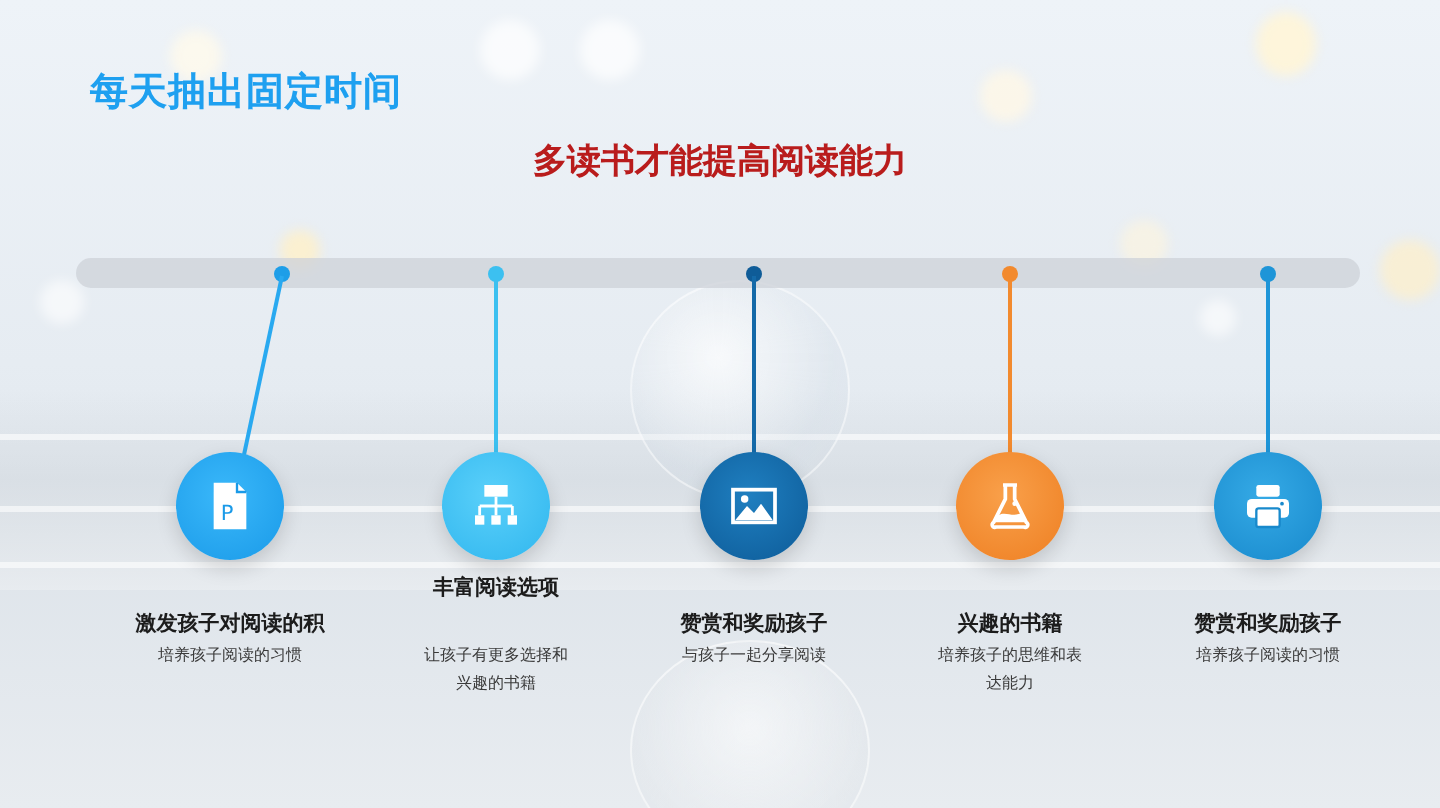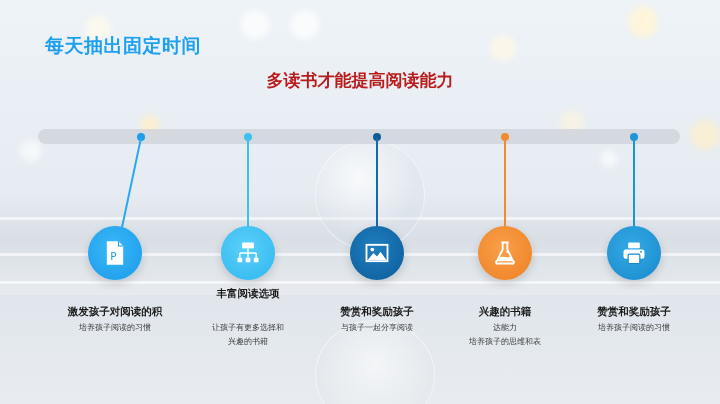--- a/index.html
+++ b/index.html
@@ -140,22 +140,22 @@
   <div class="stem" style="left:504px;top:138px;height:90px;background:#f28a2e"></div>
   <div class="circle" style="left:478px;top:226px;background:radial-gradient(circle at 45% 40%,#f9a04a,#ee7f22)">
     <svg viewBox="0 0 24 24">
       <path d="M9 3h6M10 3v6l-5 10a1 1 0 0 0 1 2h12a1 1 0 0 0 1-2l-5-10V3" fill="none" stroke="#fff" stroke-width="1.6"></path>
       <path d="M7 16c3-2 6 1 10-1l1.5 4H5.5z" fill="#fff"></path>
       <circle cx="14" cy="11" r="1" fill="#fff"></circle>
     </svg>
   </div>
   <div class="item-title" style="left:435px;top:305px">兴趣的书籍</div>
   <div class="item-desc" style="left:450px;top:321px">
-    <div>达能力</div>
-      <div>培养孩子的思维和表</div>
+    <div>培养孩子的思维和表</div>
+      <div>达能力</div>
   </div>
 </div>
 
 <div>
   <div class="dot" style="left:630px;top:133px;background:#1e95d8"></div>
   <div class="stem" style="left:633px;top:138px;height:90px;background:#1e95d8"></div>
   <div class="circle" style="left:607px;top:226px;background:radial-gradient(circle at 45% 40%,#35aae6,#1889cc)">
     <svg viewBox="0 0 24 24">
       <rect x="7" y="3" width="10" height="5" rx="1" fill="#fff"></rect>
       <rect x="3" y="9" width="18" height="8" rx="2" fill="#fff"></rect>

